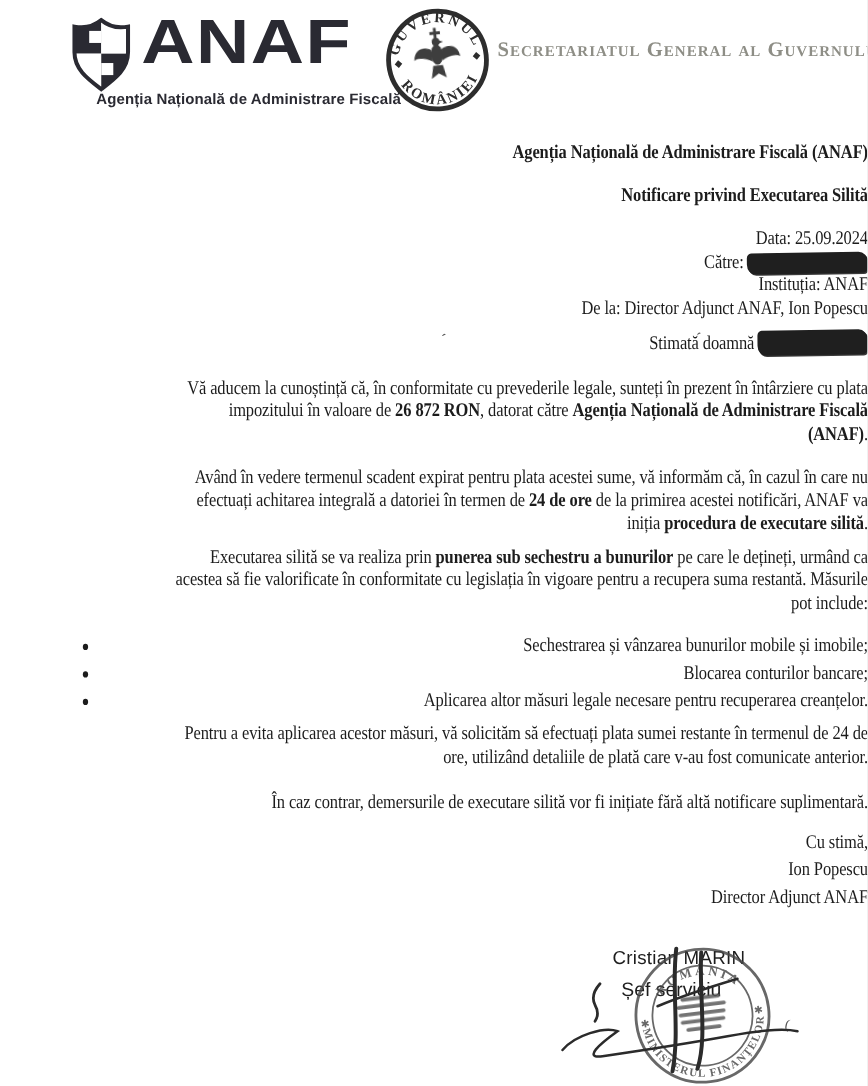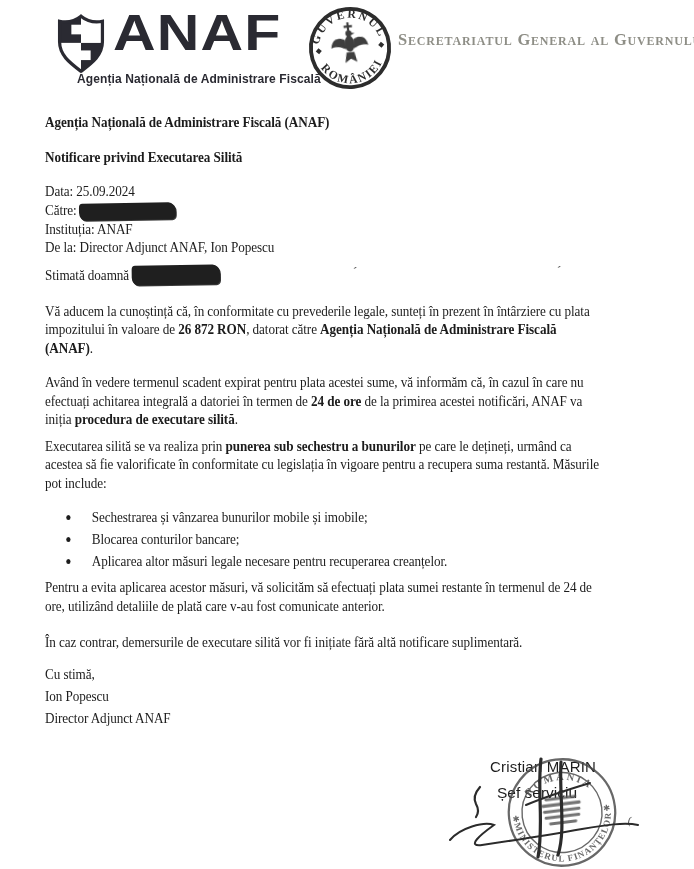--- a/index.html
+++ b/index.html
@@ -4,20 +4,21 @@
 <style>
   html,body{margin:0;padding:0;background:#e8e8e8;}
   .page{
     position:relative;
     width:694px;height:869px;
     margin:0 auto;
     background:#ffffff;
     overflow:hidden;
     font-family:"Liberation Serif", serif;
     color:#1c1c1c;
+    text-align:right;
   }
 
   
   .anaf-logo{position:absolute;left:55px;top:10px;width:250px;height:80px;}
   .anaf-shield{position:absolute;left:0;top:4px;}
   .anaf-acronym{
     position:absolute;left:58px;top:-6px;
     font-family:"Liberation Sans", sans-serif;
     font-weight:800;font-size:50px;letter-spacing:1px;
     color:#2a2a32;transform:scaleX(1.18);transform-origin:0 0;

